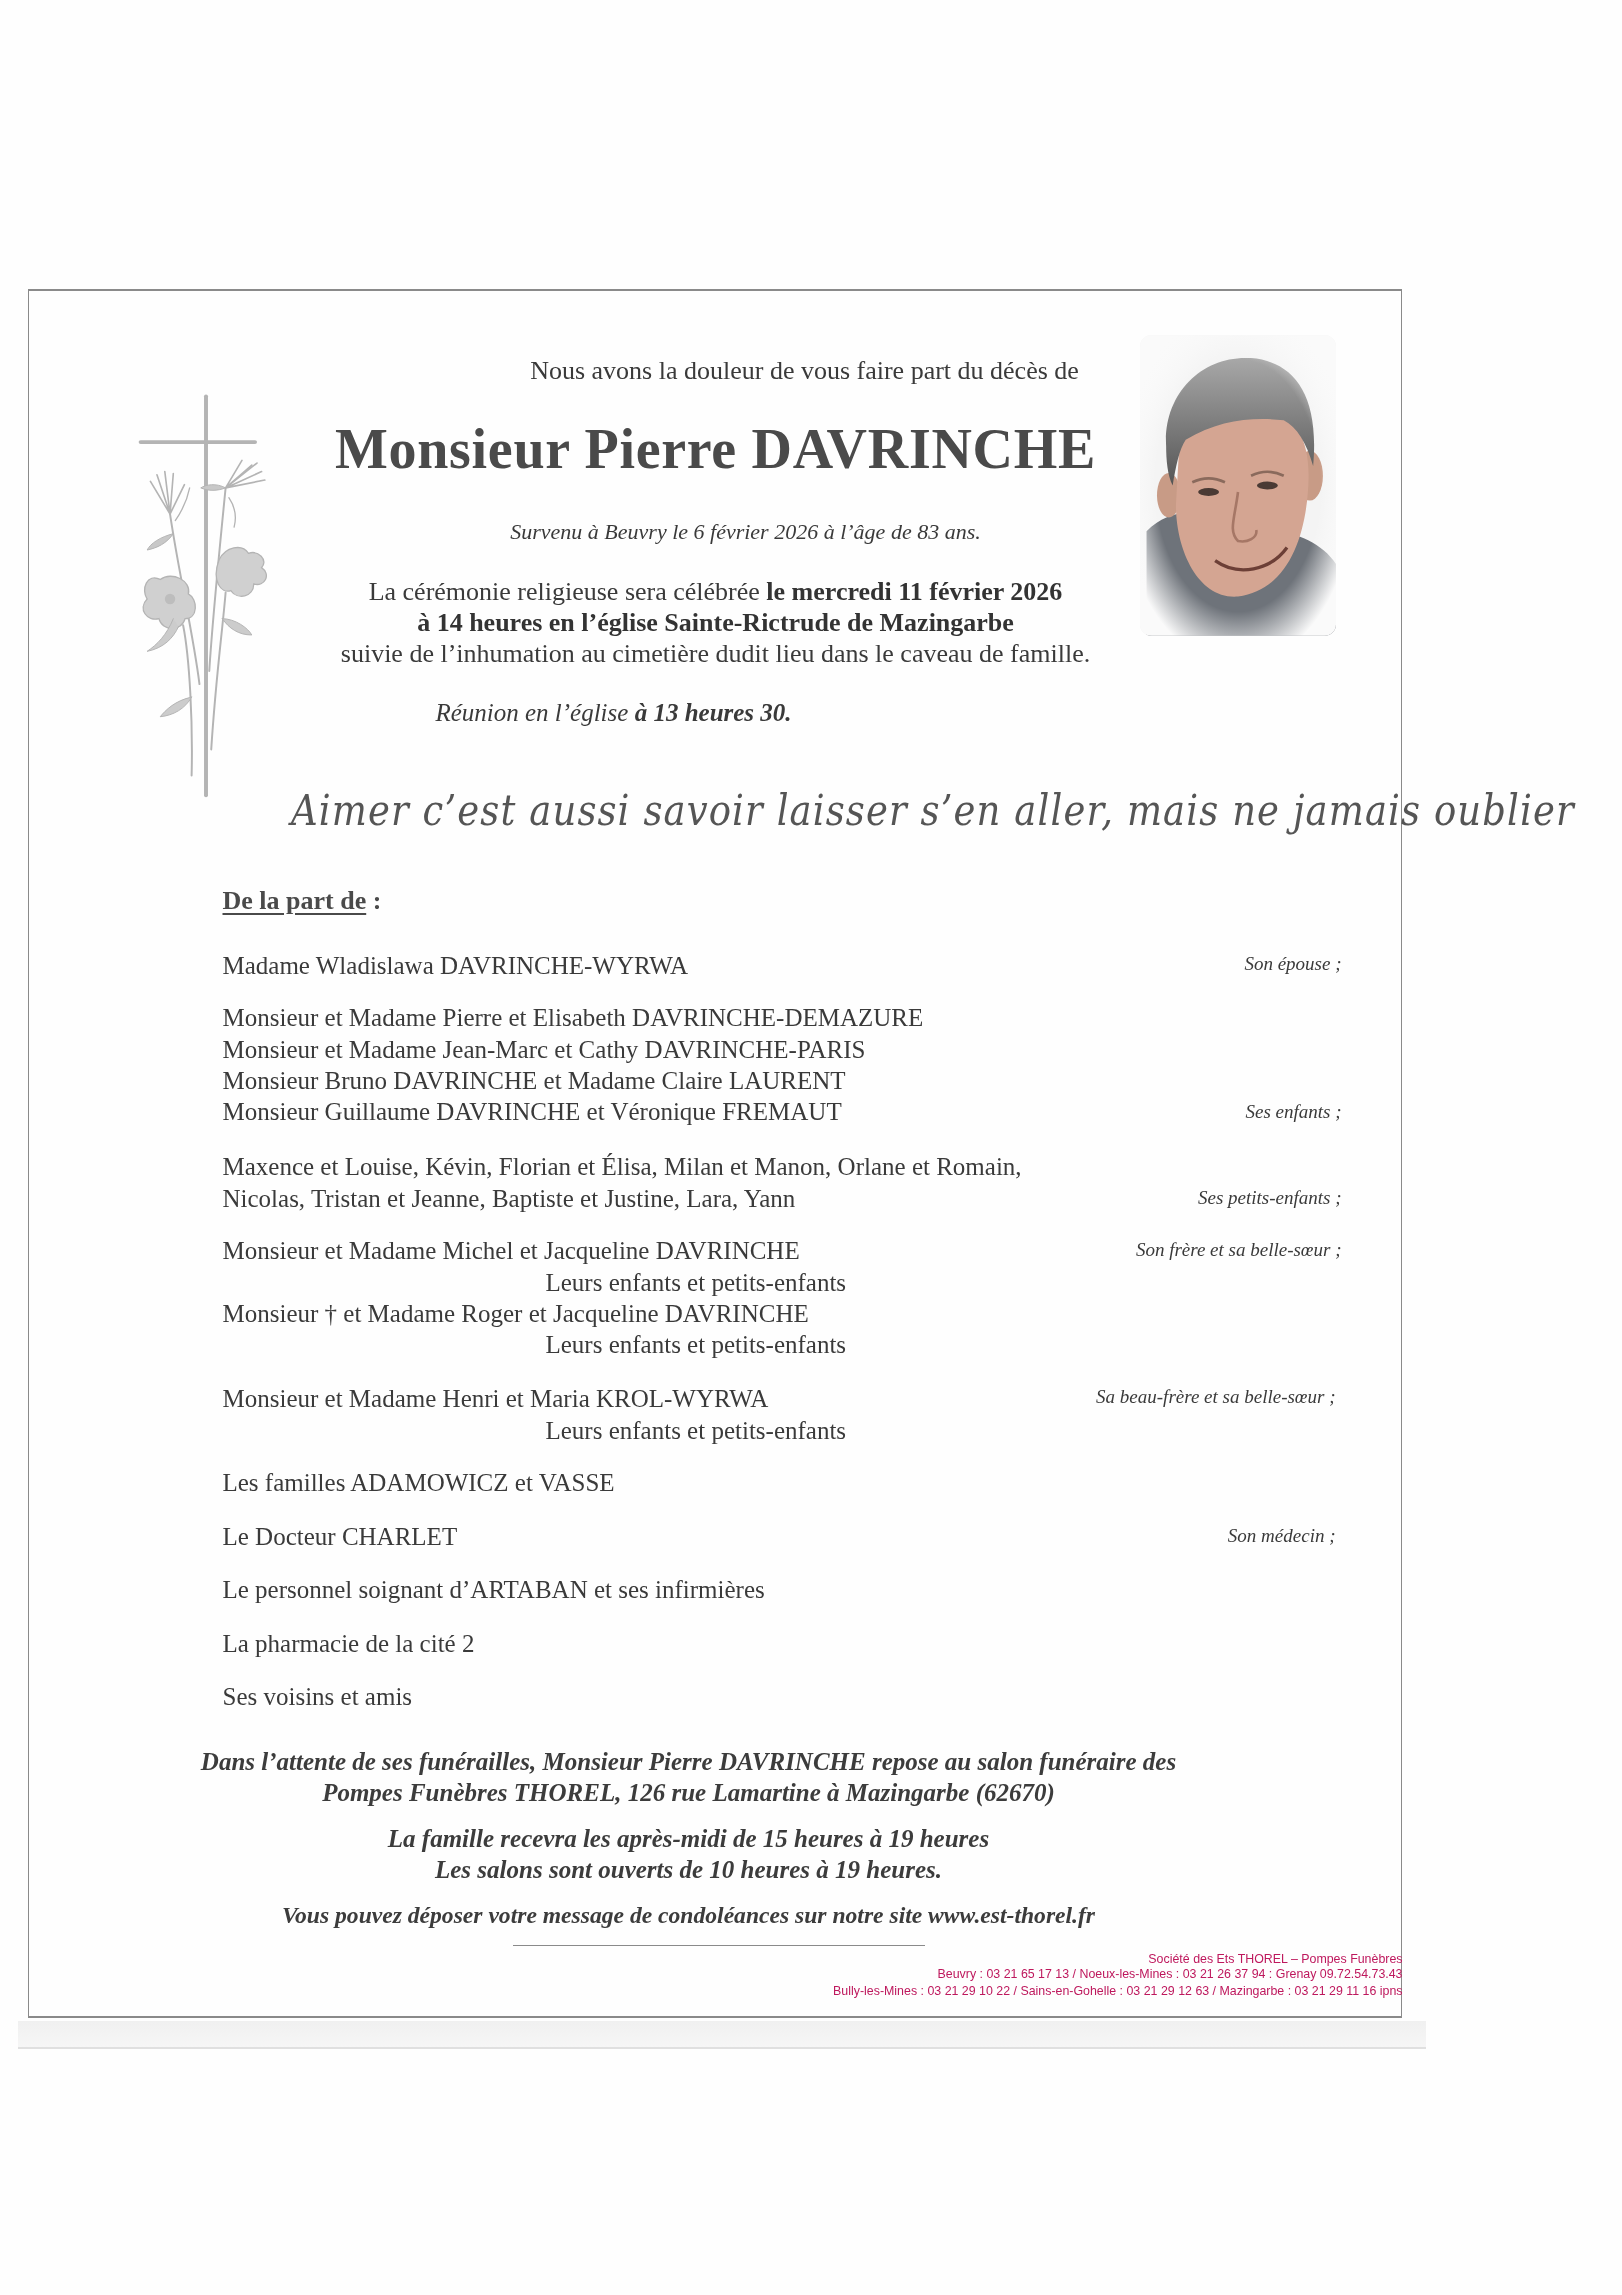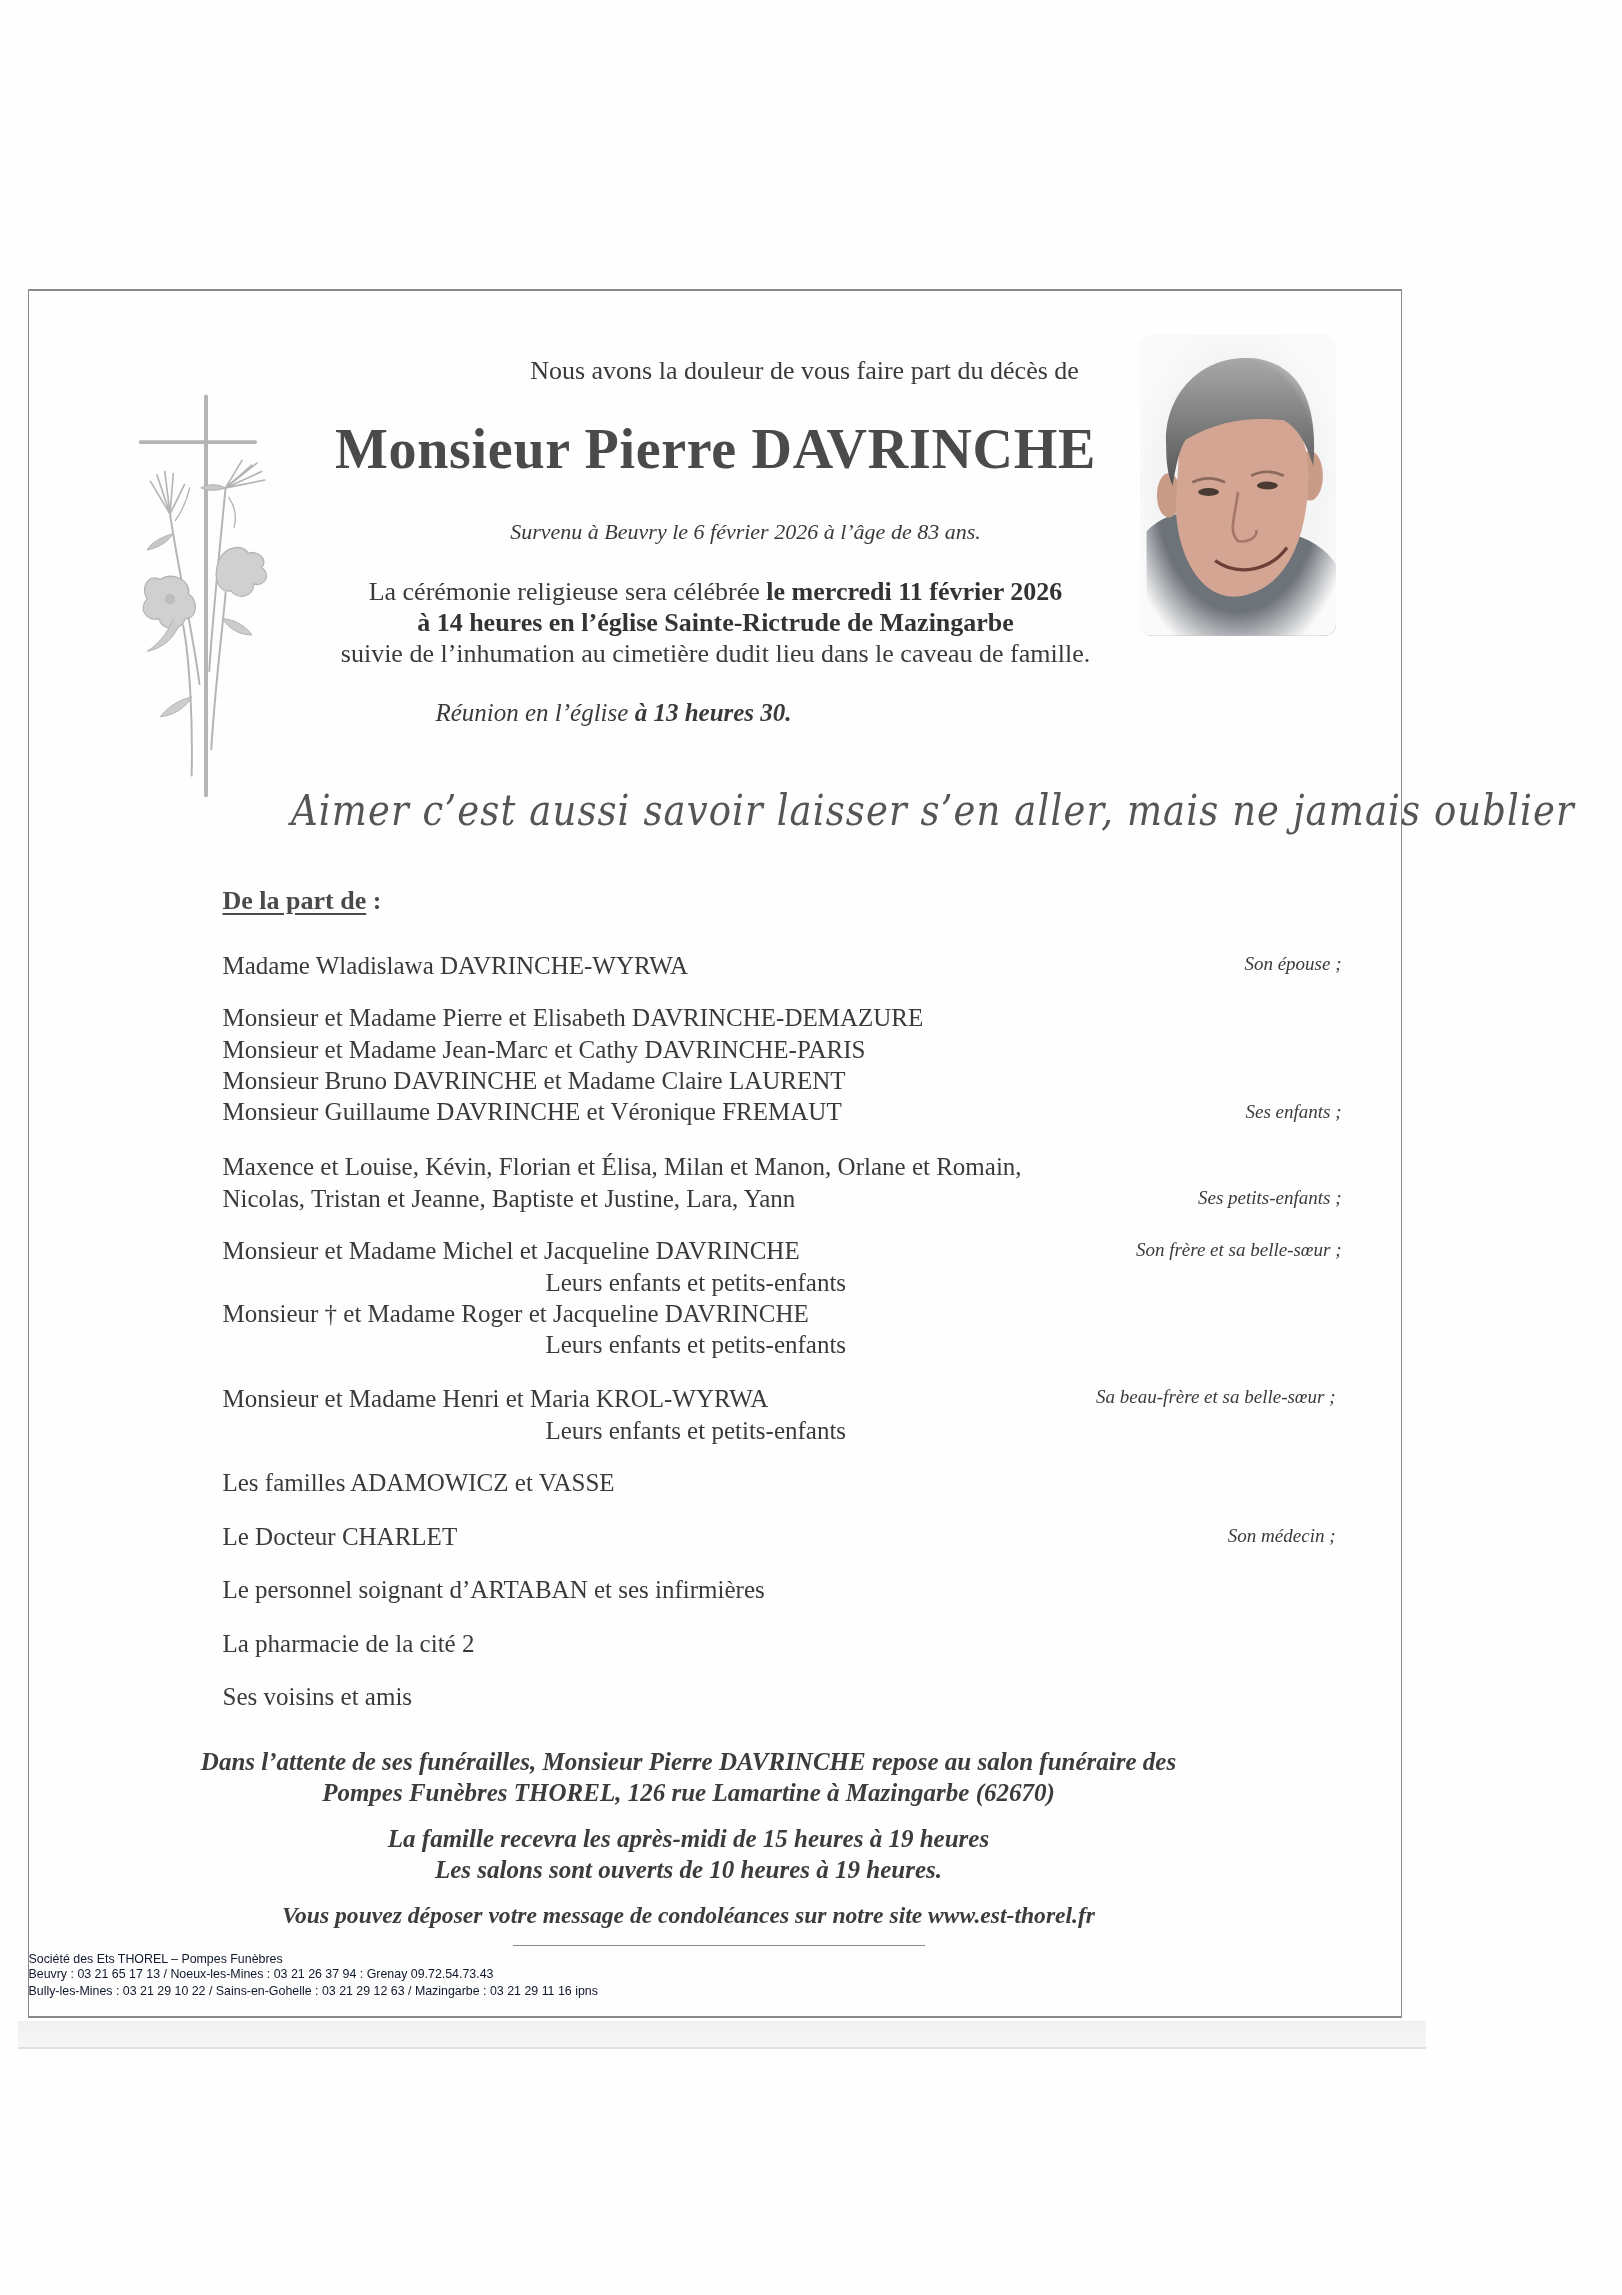--- a/index.html
+++ b/index.html
@@ -44,22 +44,22 @@
   .rel { right: 59px; font-size: 19px; font-style: italic; text-align: right; }
   .sub { left: 517px; font-size: 25px; }
   .bottom {
     left: 0; width: 1320px; font-size: 25px; font-style: italic; font-weight: bold;
     text-align: center; color: #3c3c3c;
   }
   .footer-rule {
     position: absolute; left: 484px; top: 1654px; width: 412px; height: 1.3px; background: #8a8a8a;
   }
   .footer {
-    left: 0; width: 1374px; text-align: left;
-    font-family: "Liberation Sans", "DejaVu Sans", sans-serif; font-size: 12.4px; color: #0f172a;
+    left: 0; width: 1374px; text-align: right;
+    font-family: "Liberation Sans", "DejaVu Sans", sans-serif; font-size: 12.4px; color: #be185d;
   }
   .cross {
     position: absolute; left: 92px; top: 92px; width: 170px; height: 419px;
   }
   .photo {
     position: absolute; left: 1111px; top: 44px; width: 196px; height: 301px;
     border-radius: 11.8px; overflow: hidden;
     background: radial-gradient(ellipse 60% 55% at 50% 48%, rgba(255,255,255,0) 60%, #fafafa 100%);
   }
 </style>

